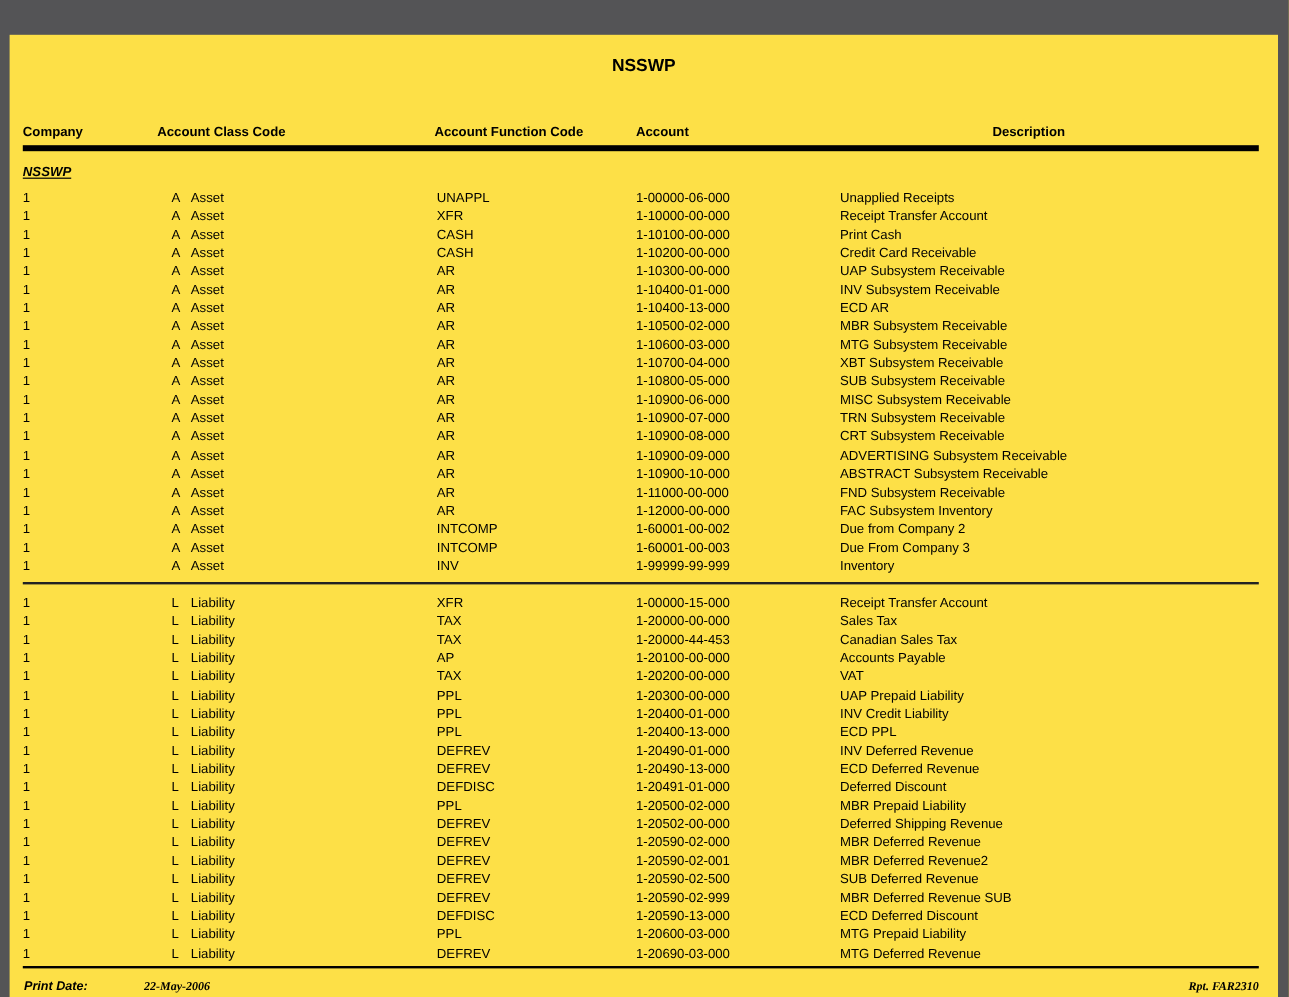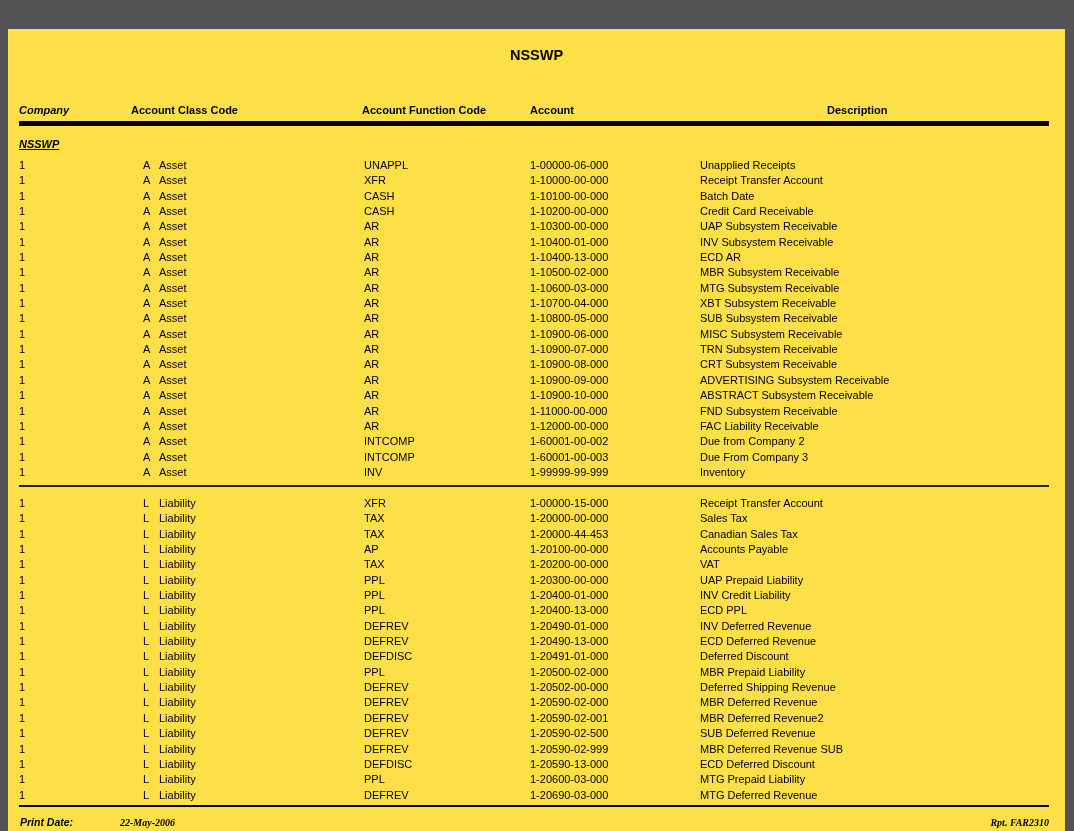--- a/index.html
+++ b/index.html
@@ -21,21 +21,21 @@
   }
   .subtitle {
     position:absolute; top:47px; left:0; width:100%;
     text-align:center; font-size:12.5px; font-weight:bold;
   }
   .col-headers {
     position:absolute; top:75px; left:0; width:100%; height:15px;
     font-size:11px; font-weight:bold;
   }
   .col-headers span { position:absolute; top:0; white-space:nowrap; }
-  .ch-company     { left:11px;font-style:italic; }
+  .ch-company     { left:11px; }
   .ch-class       { left:123px; }
   .ch-function    { left:354px; }
   .ch-account     { left:522px; }
   .ch-description { left:819px; }
   .thick-rule {
     position:absolute; top:92px; left:11px;
     width:1030px; height:5px; background:#000;
   }
   .group-label {
     position:absolute; top:109px; left:11px;
@@ -117,21 +117,21 @@
     <span class="c-func">XFR</span>
     <span class="c-acct">1-10000-00-000</span>
     <span class="c-desc">Receipt Transfer Account</span>
   </div>
       <div class="row">
     <span class="c-company">1</span>
     <span class="c-code">A</span>
     <span class="c-class">Asset</span>
     <span class="c-func">CASH</span>
     <span class="c-acct">1-10100-00-000</span>
-    <span class="c-desc">Batch Date</span>
+    <span class="c-desc">Print Cash</span>
   </div>
       <div class="row">
     <span class="c-company">1</span>
     <span class="c-code">A</span>
     <span class="c-class">Asset</span>
     <span class="c-func">CASH</span>
     <span class="c-acct">1-10200-00-000</span>
     <span class="c-desc">Credit Card Receivable</span>
   </div>
       <div class="row">
@@ -237,21 +237,21 @@
     <span class="c-func">AR</span>
     <span class="c-acct">1-11000-00-000</span>
     <span class="c-desc">FND Subsystem Receivable</span>
   </div>
       <div class="row">
     <span class="c-company">1</span>
     <span class="c-code">A</span>
     <span class="c-class">Asset</span>
     <span class="c-func">AR</span>
     <span class="c-acct">1-12000-00-000</span>
-    <span class="c-desc">FAC Liability Receivable</span>
+    <span class="c-desc">FAC Subsystem Inventory</span>
   </div>
       <div class="row">
     <span class="c-company">1</span>
     <span class="c-code">A</span>
     <span class="c-class">Asset</span>
     <span class="c-func">INTCOMP</span>
     <span class="c-acct">1-60001-00-002</span>
     <span class="c-desc">Due from Company 2</span>
   </div>
       <div class="row">

